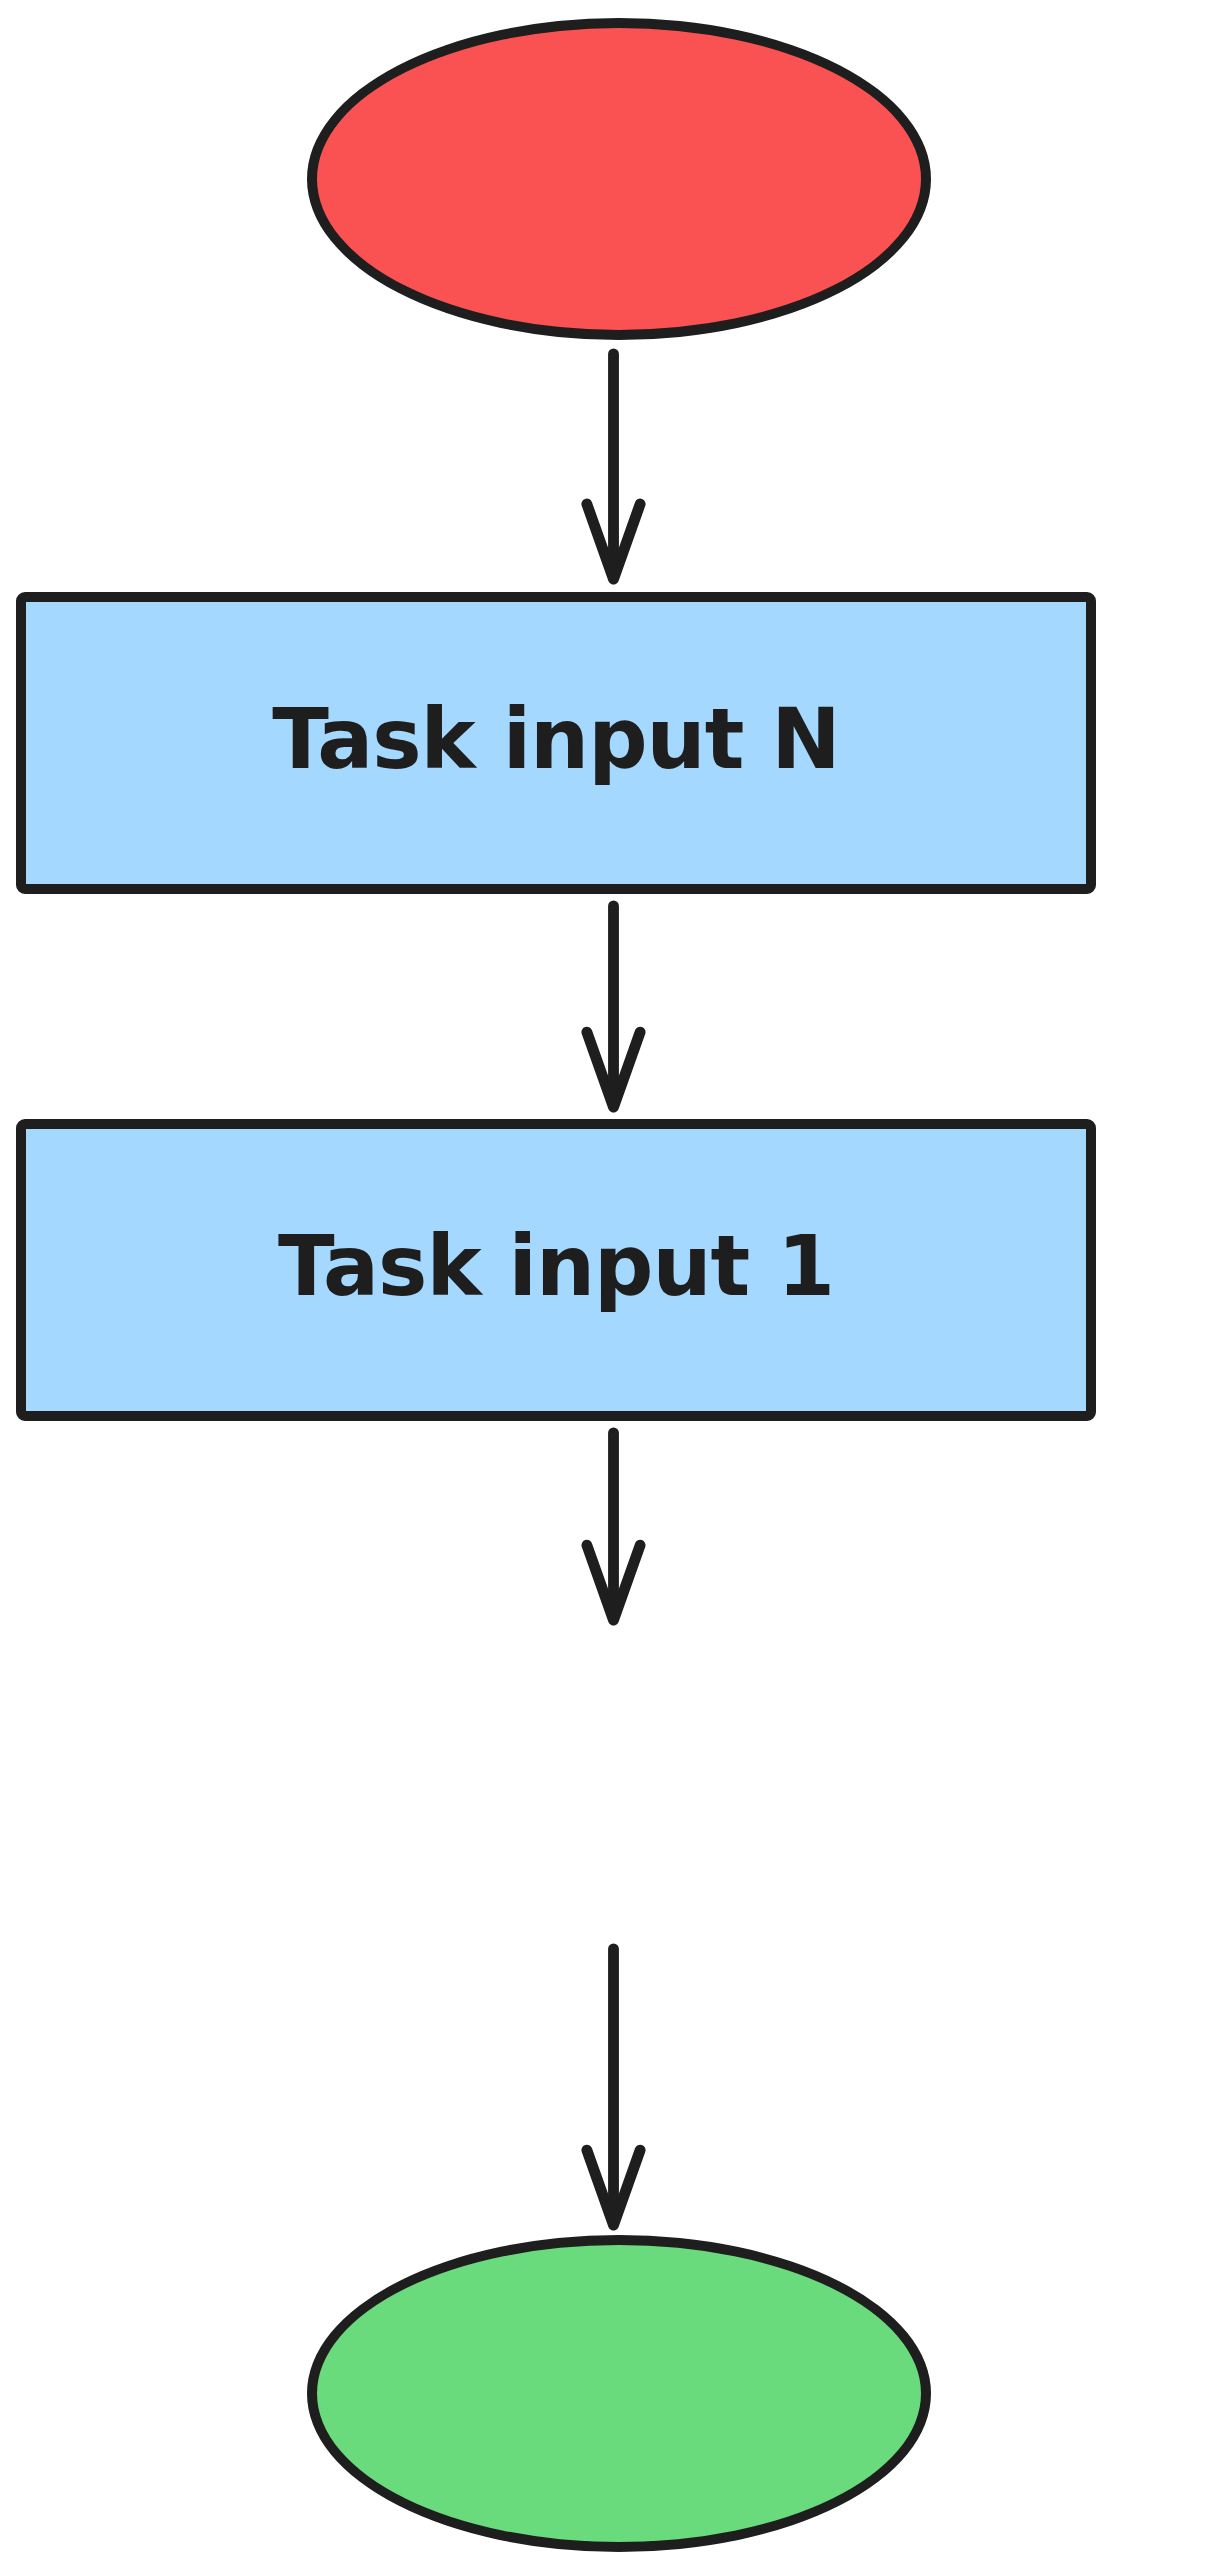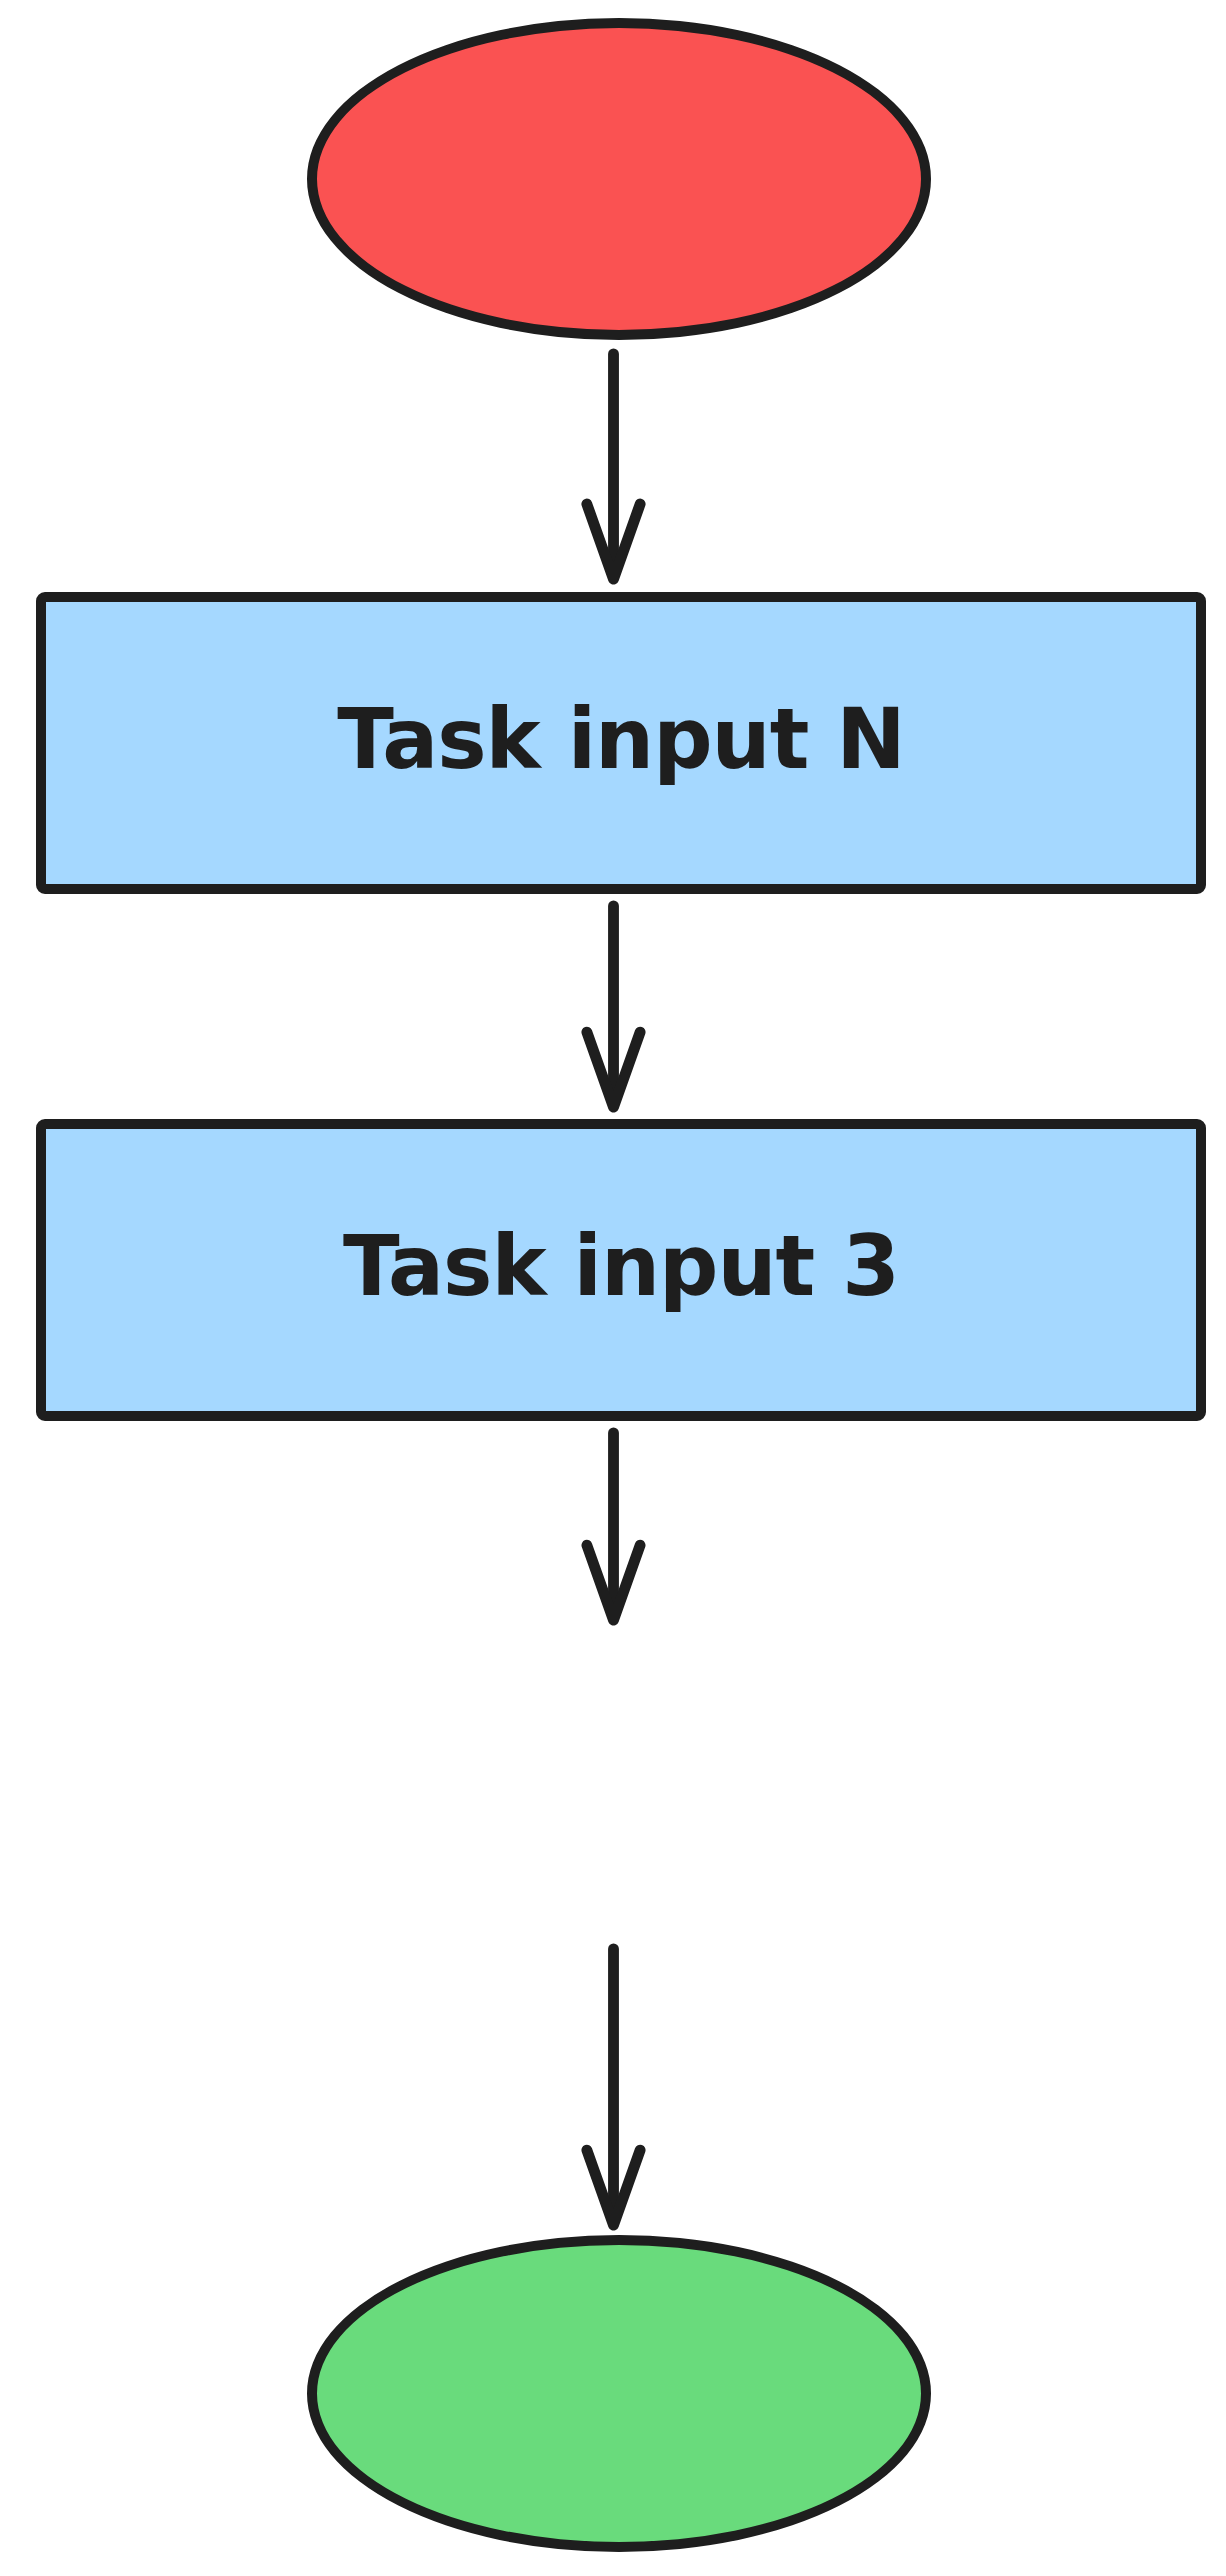--- a/index.html
+++ b/index.html
@@ -27,22 +27,22 @@
     left: 307px; top: 18px;
     width: 624px; height: 322px;
     background: var(--color-red, #fa5252);
   }
   .terminal-end {
     left: 307px; top: 2235px;
     width: 624px; height: 317px;
     background: var(--color-green, #69db7c);
   }
   .process-node {
-    left: 36px;
-    width: 1170px;
+    left: 16px;
+    width: 1080px;
     height: 302px;
     border-radius: 9px;
     background: var(--color-blue, #a5d8ff);
     display: flex;
     align-items: center;
     justify-content: center;
   }
   .node-1 { top: 592px; }
   .node-2 { top: 1119px; }
   .node-3 { top: 1631px; }
@@ -96,21 +96,21 @@
   </div>
 
   <div class="arrow arrow-2">
     <svg viewBox="0 0 80 216">
       <line x1="40" y1="6" x2="40" y2="204"></line>
       <polyline points="13,134 40,210 67,134"></polyline>
     </svg>
   </div>
 
   <div class="shape process-node node-2">
-    <span class="node-label">Task input 3</span>
+    <span class="node-label">Task input 1</span>
   </div>
 
   <div class="arrow arrow-3">
     <svg viewBox="0 0 80 202">
       <line x1="40" y1="6" x2="40" y2="190"></line>
       <polyline points="13,120 40,196 67,120"></polyline>
     </svg>
   </div>
 
 

